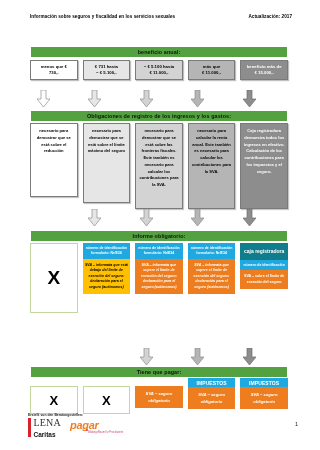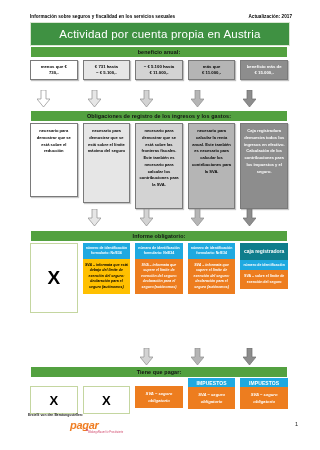--- a/index.html
+++ b/index.html
@@ -130,21 +130,20 @@
 </head>
 <body>
 
 <div class="page">
 
   <div class="topline">
     <span>Información sobre seguros y fiscalidad en los servicios sexuales</span>
     <span>Actualización: 2017</span>
   </div>
 
-  <div class="title-banner">Actividad por cuenta propia en Austria</div>
 
   <div class="sec-bar" style="left:30px;top:46px;width:256px;height:10px;">beneficio anual:</div>
 
   <div class="benefit-row">
     <div class="benefit-box bb-0">
       <span>menos que  €</span>
       <span>730,-</span>
     </div>
     <div class="benefit-box bb-1">
       <span>€ 731 hasta</span>
@@ -294,20 +293,27 @@
 
     <div class="pay-col">
       <div class="pay-head">IMPUESTOS</div>
       <div class="pay-body">SVA – seguro obligatorio</div>
     </div>
 
   </div>
 
   <div class="foot-label">Erstellt von den Beratungsstellen:</div>
 
+  <div class="logo-wrap">
+    <div class="red-bar"></div>
+    <div>
+      <div class="lena">LENA</div>
+      <div class="caritas">Caritas</div>
+    </div>
+  </div>
 
   <div class="sophie">pagar</div>
   <div class="dot"></div>
   <div class="sophie-sub">BildungsRaum
 für Prostituierte</div>
 
   <div class="pageno">1</div>
 
 </div>
 

